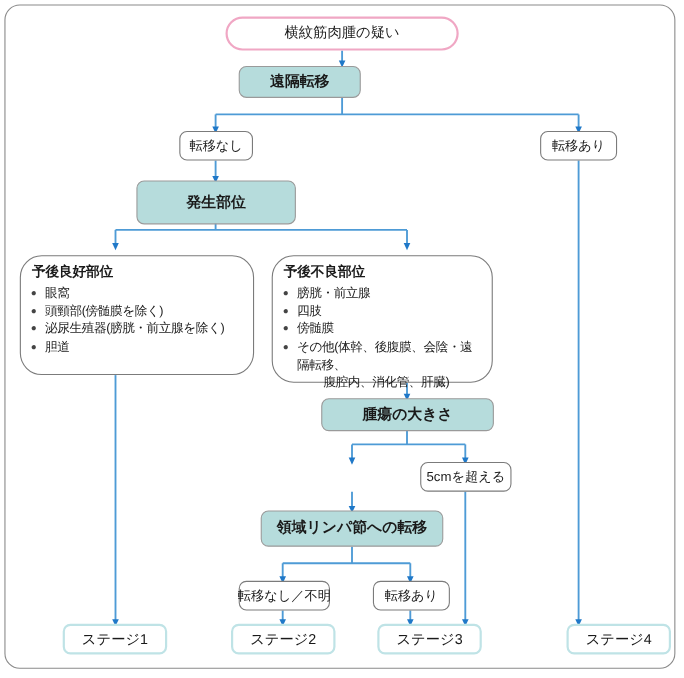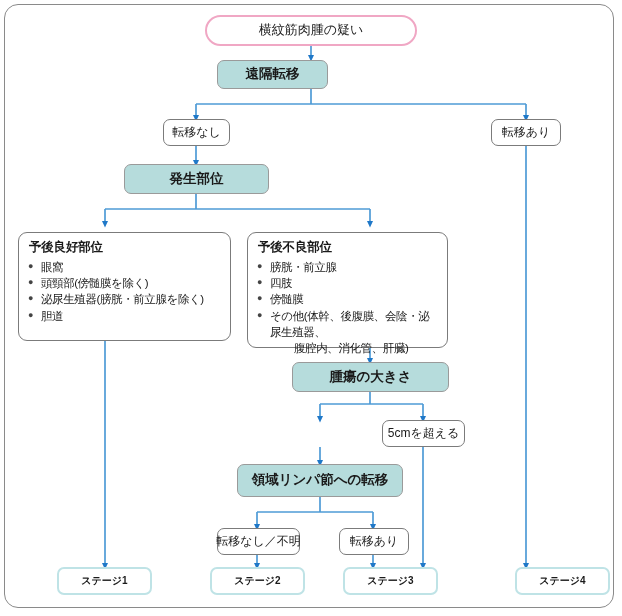--- a/index.html
+++ b/index.html
@@ -72,21 +72,21 @@
     background: #ffffff;
     border-radius: 7px;
     font-size: 12px;
     font-weight: 400;
   }
 
   
   .n-panel {
     border: 1.4px solid #7b7b7b;
     background: #ffffff;
-    border-radius: 9px;
+    border-radius: 20px;
     display: block;
     text-align: left;
     padding: 7px 9px 6px 9px;
     white-space: normal;
   }
   .panel-title {
     font-size: 12.5px;
     font-weight: 700;
     margin: 0 0 3px 1px;
     letter-spacing: -0.2px;
@@ -115,22 +115,22 @@
     display: block;
     padding-left: 24px;
     letter-spacing: -0.4px;
   }
 
   
   .n-stage {
     border: 2px solid #bfe3e6;
     background: #ffffff;
     border-radius: 7px;
-    font-size: 10px;
-    font-weight: 700;
+    font-size: 13px;
+    font-weight: 400;
     text-align: center;
   }
 </style>
 </head>
 <body>
 
 <div id="stage">
 
   <div id="frame"></div>
 
@@ -191,21 +191,21 @@
   </div>
 
   <div class="node n-teal" style="left:217px; top:60px; width:111px; height:29px;">
     <span>遠隔転移</span>
   </div>
 
   <div class="node n-plain" style="left:491px; top:119px; width:70px; height:27px;">
     <span>転移あり</span>
   </div>
 
-  <div class="node n-teal" style="left:124px; top:164px; width:145px; height:30px;text-align:center;">
+  <div class="node n-teal" style="left:124px; top:164px; width:145px; height:40px;text-align:center;">
     <span>発生部位</span>
   </div>
 
   <div class="node n-panel" style="left:18px; top:232px; width:213px; height:109px;">
     <div class="panel-title">予後良好部位</div>
     <ul class="panel-list">
       <li>
         <span class="bul">●</span>
         <span>眼窩</span>
       </li>
@@ -234,21 +234,21 @@
       <li>
         <span class="bul">●</span>
         <span>四肢</span>
       </li>
       <li>
         <span class="bul">●</span>
         <span>傍髄膜</span>
       </li>
       <li>
         <span class="bul">●</span>
-        <span>その他(体幹、後腹膜、会陰・泌尿生殖器、</span>
+        <span>その他(体幹、後腹膜、会陰・遠隔転移、</span>
         <span class="cont">腹腔内、消化管、肝臓)</span>
       </li>
     </ul>
   </div>
 
   <div class="node n-teal" style="left:292px; top:362px; width:157px; height:30px;">
     <span>腫瘍の大きさ</span>
   </div>
 
 

